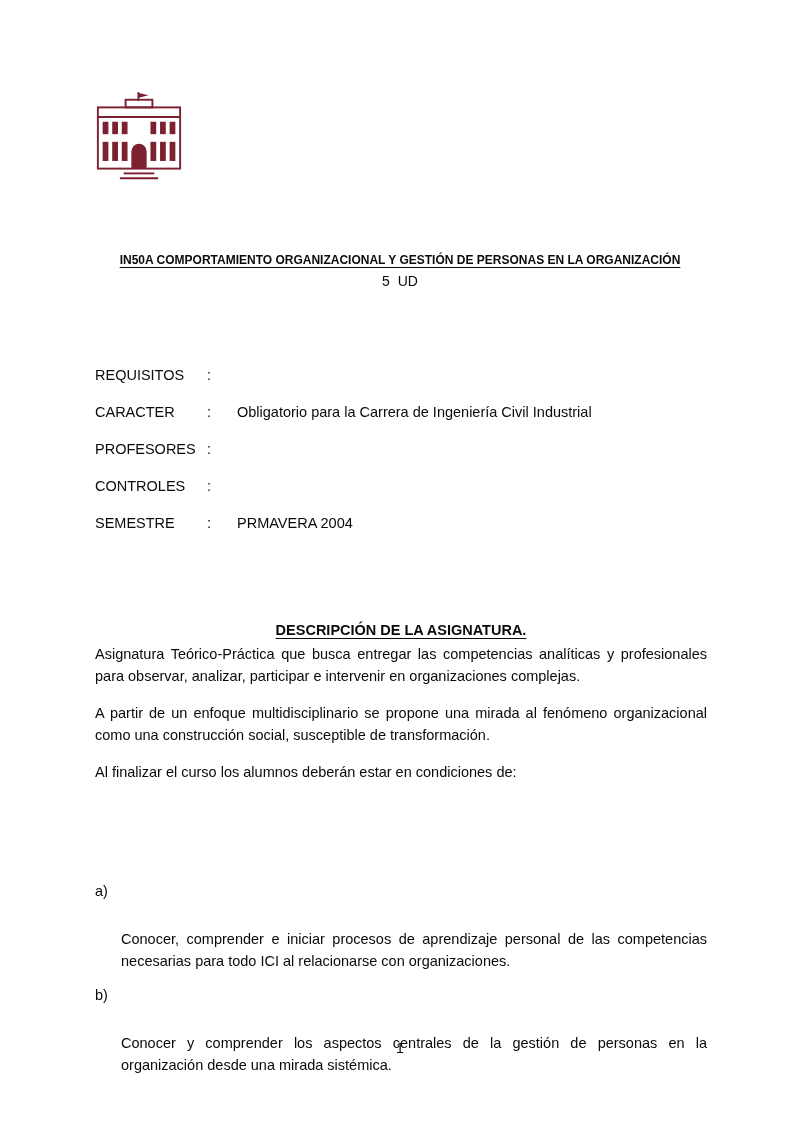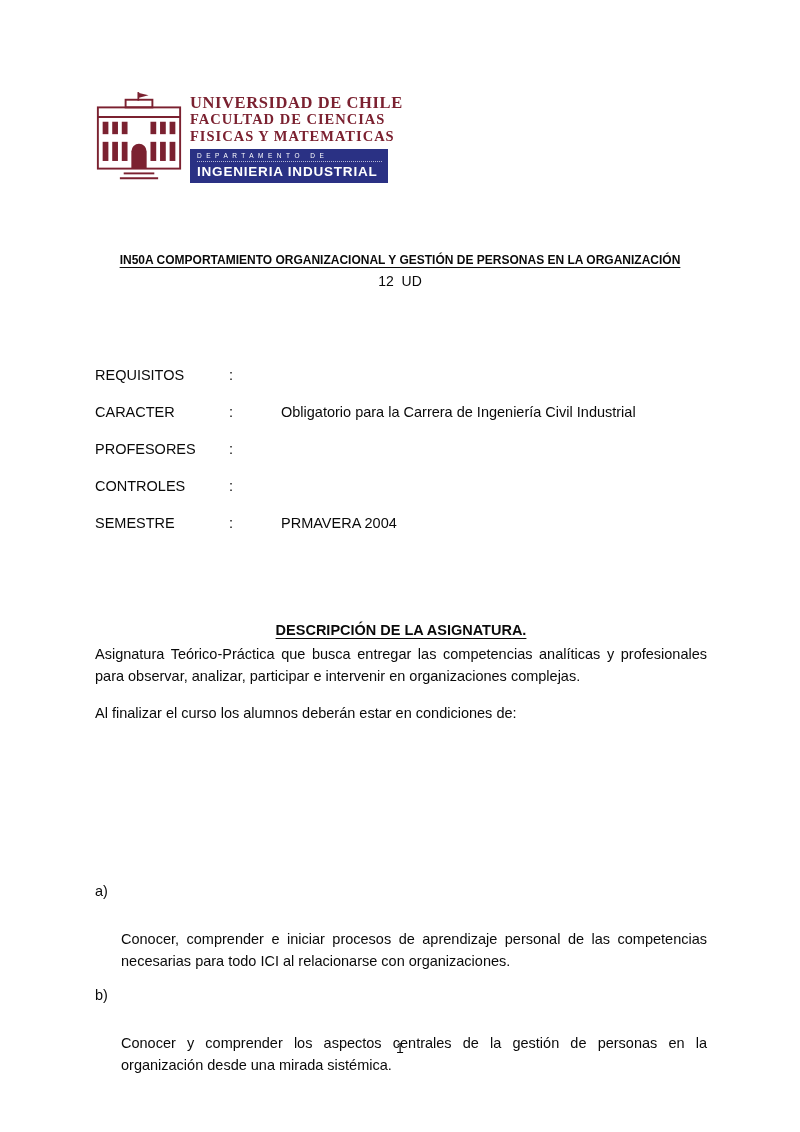--- a/index.html
+++ b/index.html
@@ -44,21 +44,21 @@
   .title-block { position: absolute; top: 251px; left: 0; right: 0; text-align: center; }
   .course-title {
     margin: 0 auto; width: 620px;
     font-size: 12px; font-weight: bold; line-height: 1.55;
     text-decoration: underline; text-underline-offset: 3px;
   }
   .course-ud { margin-top: 3px; font-size: 14px; white-space: pre; }
 
   
   .info-section { position: absolute; top: 366px; left: 95px; width: 612px; }
-  .info-row { display: flex; align-items: flex-end; margin-bottom: 18px; font-size: 14.5px; line-height: 19px; gap: 22px; }
+  .info-row { display: flex; align-items: flex-end; margin-bottom: 18px; font-size: 14.5px; line-height: 19px; }
   .info-label { flex: 0 0 112px; }
   .info-colon { flex: 0 0 30px; }
   .info-value { flex: 1 1 auto; }
 
   
   .section-heading {
     margin: 0; font-size: 14.5px; font-weight: bold; line-height: 19px;
     text-decoration: underline; text-underline-offset: 3px; text-align: center;
   }
   .heading-plain { text-decoration: none; }
@@ -109,34 +109,25 @@
           <rect x="68" y="52" width="6" height="20"></rect>
           <rect x="78" y="52" width="6" height="20"></rect>
           <path d="M38 80 v-18 a8 8 0 0 1 16 0 v18 z"></path>
         </g>
         <g fill="none" stroke="#7b2130" stroke-width="2">
           <line x1="30" y1="85" x2="62" y2="85"></line>
           <line x1="26" y1="90" x2="66" y2="90"></line>
         </g>
       </svg>
     </div>
-    <div class="logo-text">
-      <div class="uni-name">UNIVERSIDAD DE CHILE</div>
-      <div class="fac-line">FACULTAD DE CIENCIAS</div>
-      <div class="fac-line">FISICAS Y MATEMATICAS</div>
-      <div class="dept-banner">
-        <div class="dept-label">DEPARTAMENTO DE</div>
-        <div class="dept-name">INGENIERIA INDUSTRIAL</div>
-      </div>
-    </div>
   </header>
 
   <section class="title-block">
     <h1 class="course-title">IN50A COMPORTAMIENTO ORGANIZACIONAL Y GESTIÓN DE PERSONAS EN LA ORGANIZACIÓN</h1>
-    <div class="course-ud">12  UD</div>
+    <div class="course-ud">5  UD</div>
   </section>
 
   <section class="info-section">
     <div class="info-row">
       <span class="info-label">REQUISITOS</span>
       <span class="info-colon">:</span>
     </div>
     <div class="info-row">
       <span class="info-label">CARACTER</span>
       <span class="info-colon">:</span>
@@ -153,20 +144,21 @@
     <div class="info-row">
       <span class="info-label">SEMESTRE</span>
       <span class="info-colon">:</span>
       <span class="info-value">PRMAVERA 2004</span>
     </div>
   </section>
 
   <section class="desc-section">
     <h2 class="section-heading">DESCRIPCIÓN DE LA ASIGNATURA.</h2>
     <p class="body-par">Asignatura Teórico-Práctica que busca entregar las competencias analíticas y profesionales para observar, analizar, participar e intervenir en organizaciones complejas.</p>
+    <p class="body-par">A partir de un enfoque multidisciplinario se propone una mirada al fenómeno organizacional como una construcción social, susceptible de transformación.</p>
     <p class="body-par">Al finalizar el curso los alumnos deberán estar en condiciones de:</p>
   </section>
 
   <section class="obj-section">
     <div class="obj-item">
       <span class="obj-marker">a)</span>
       <span class="obj-text">Conocer, comprender e iniciar procesos de aprendizaje personal de las competencias necesarias para todo ICI al relacionarse con organizaciones.</span>
     </div>
     <div class="obj-item">
       <span class="obj-marker">b)</span>

